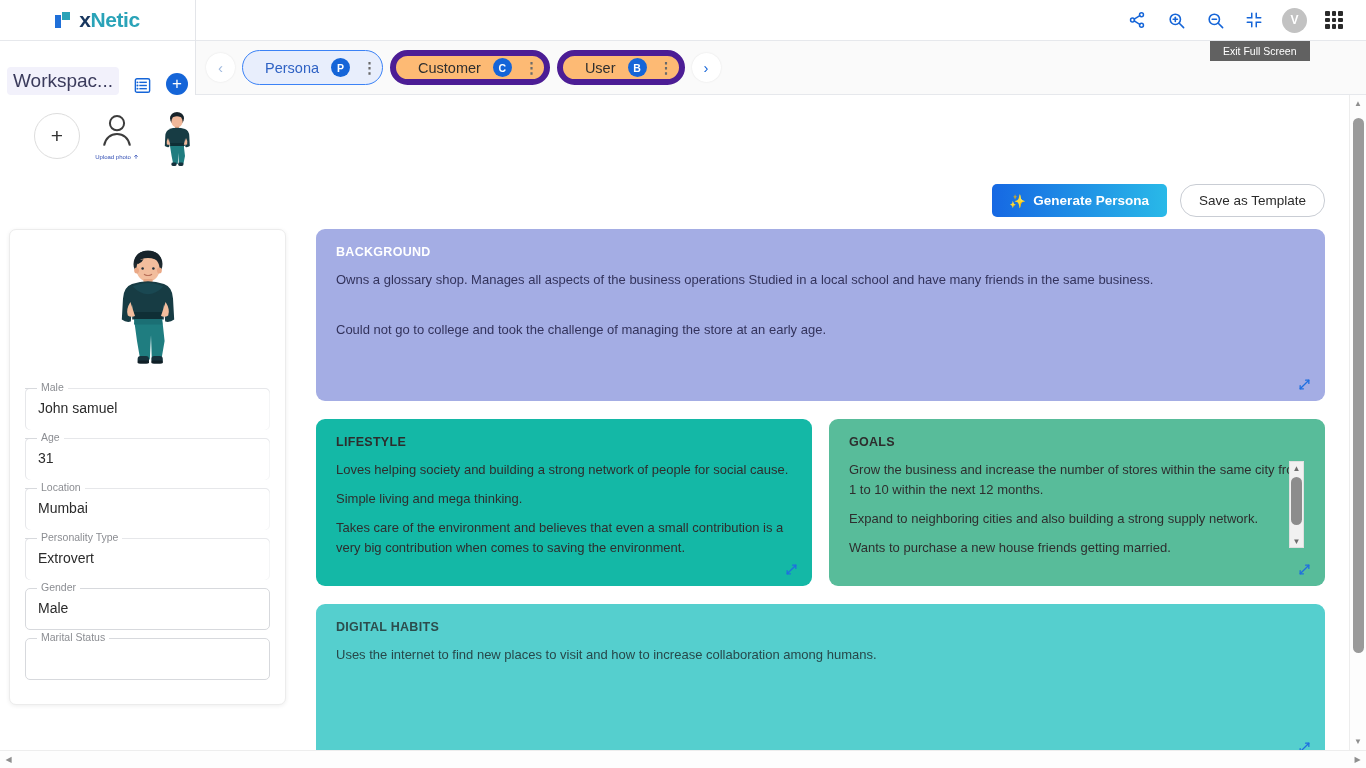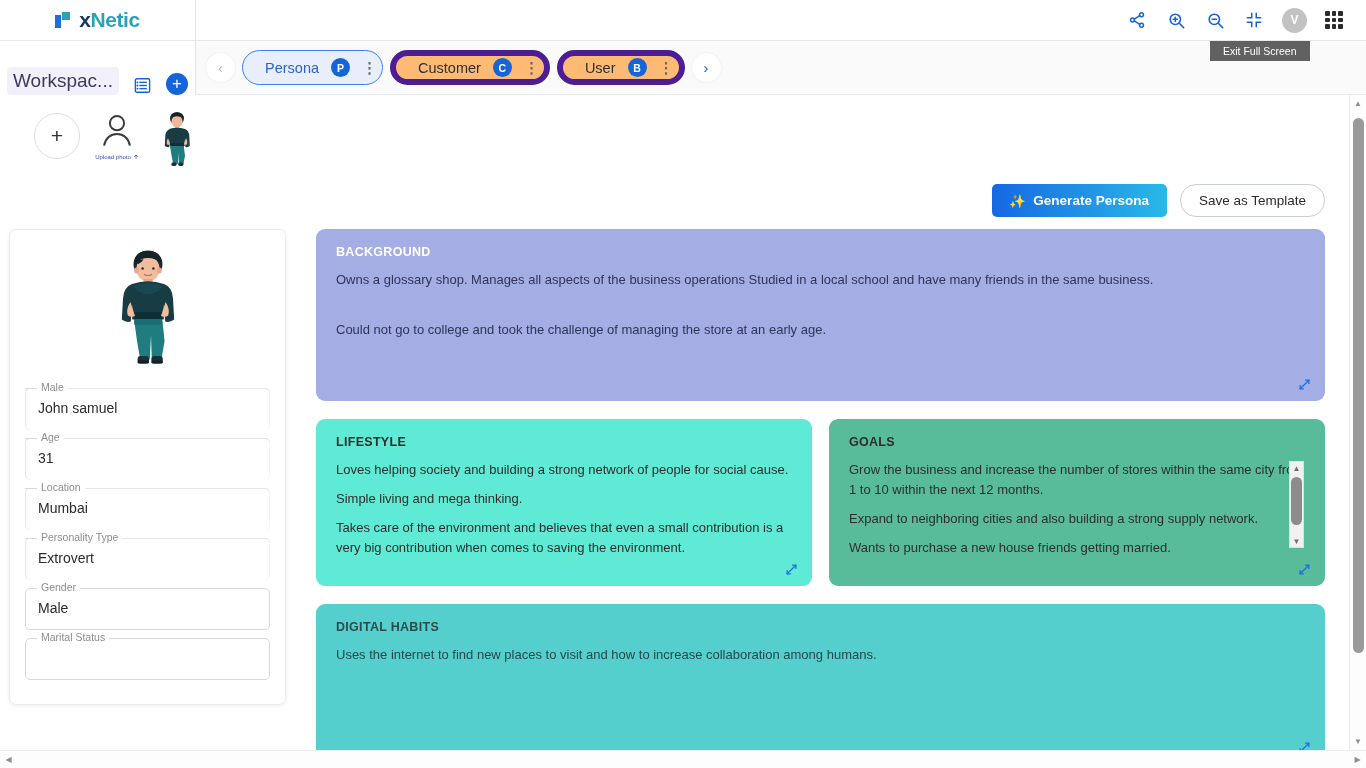--- a/index.html
+++ b/index.html
@@ -237,21 +237,21 @@
   .card p {
     font-size: 13px; line-height: 1.55;
     margin-bottom: 9px; color: #2e2e2e;
   }
   .card p.spacer-para { margin-bottom: 30px; }
   .card.bg-background {
     background: #a4ade4; height: 172px;
   }
   .card.bg-background .card-title { color: #ffffff; }
   .card.bg-background p { color: #33335c; }
-  .card.bg-lifestyle { background: #5eead4; height: 167px; }
+  .card.bg-lifestyle { background: #14b8a6; height: 167px; }
   .card.bg-goals { background: #58bc9a; height: 167px; }
   .card.bg-digital { background: #55cfce; height: 160px; }
   .card.bg-lifestyle .card-title,
   .card.bg-goals .card-title { color: #2d2d2d; }
   .card.bg-digital .card-title { color: #2c4c4c; }
   .card.bg-digital p { color: #27484a; }
 
   .row2 { display: flex; gap: 17px; }
   .row2 .card { flex: 1; margin-bottom: 18px; }
 

